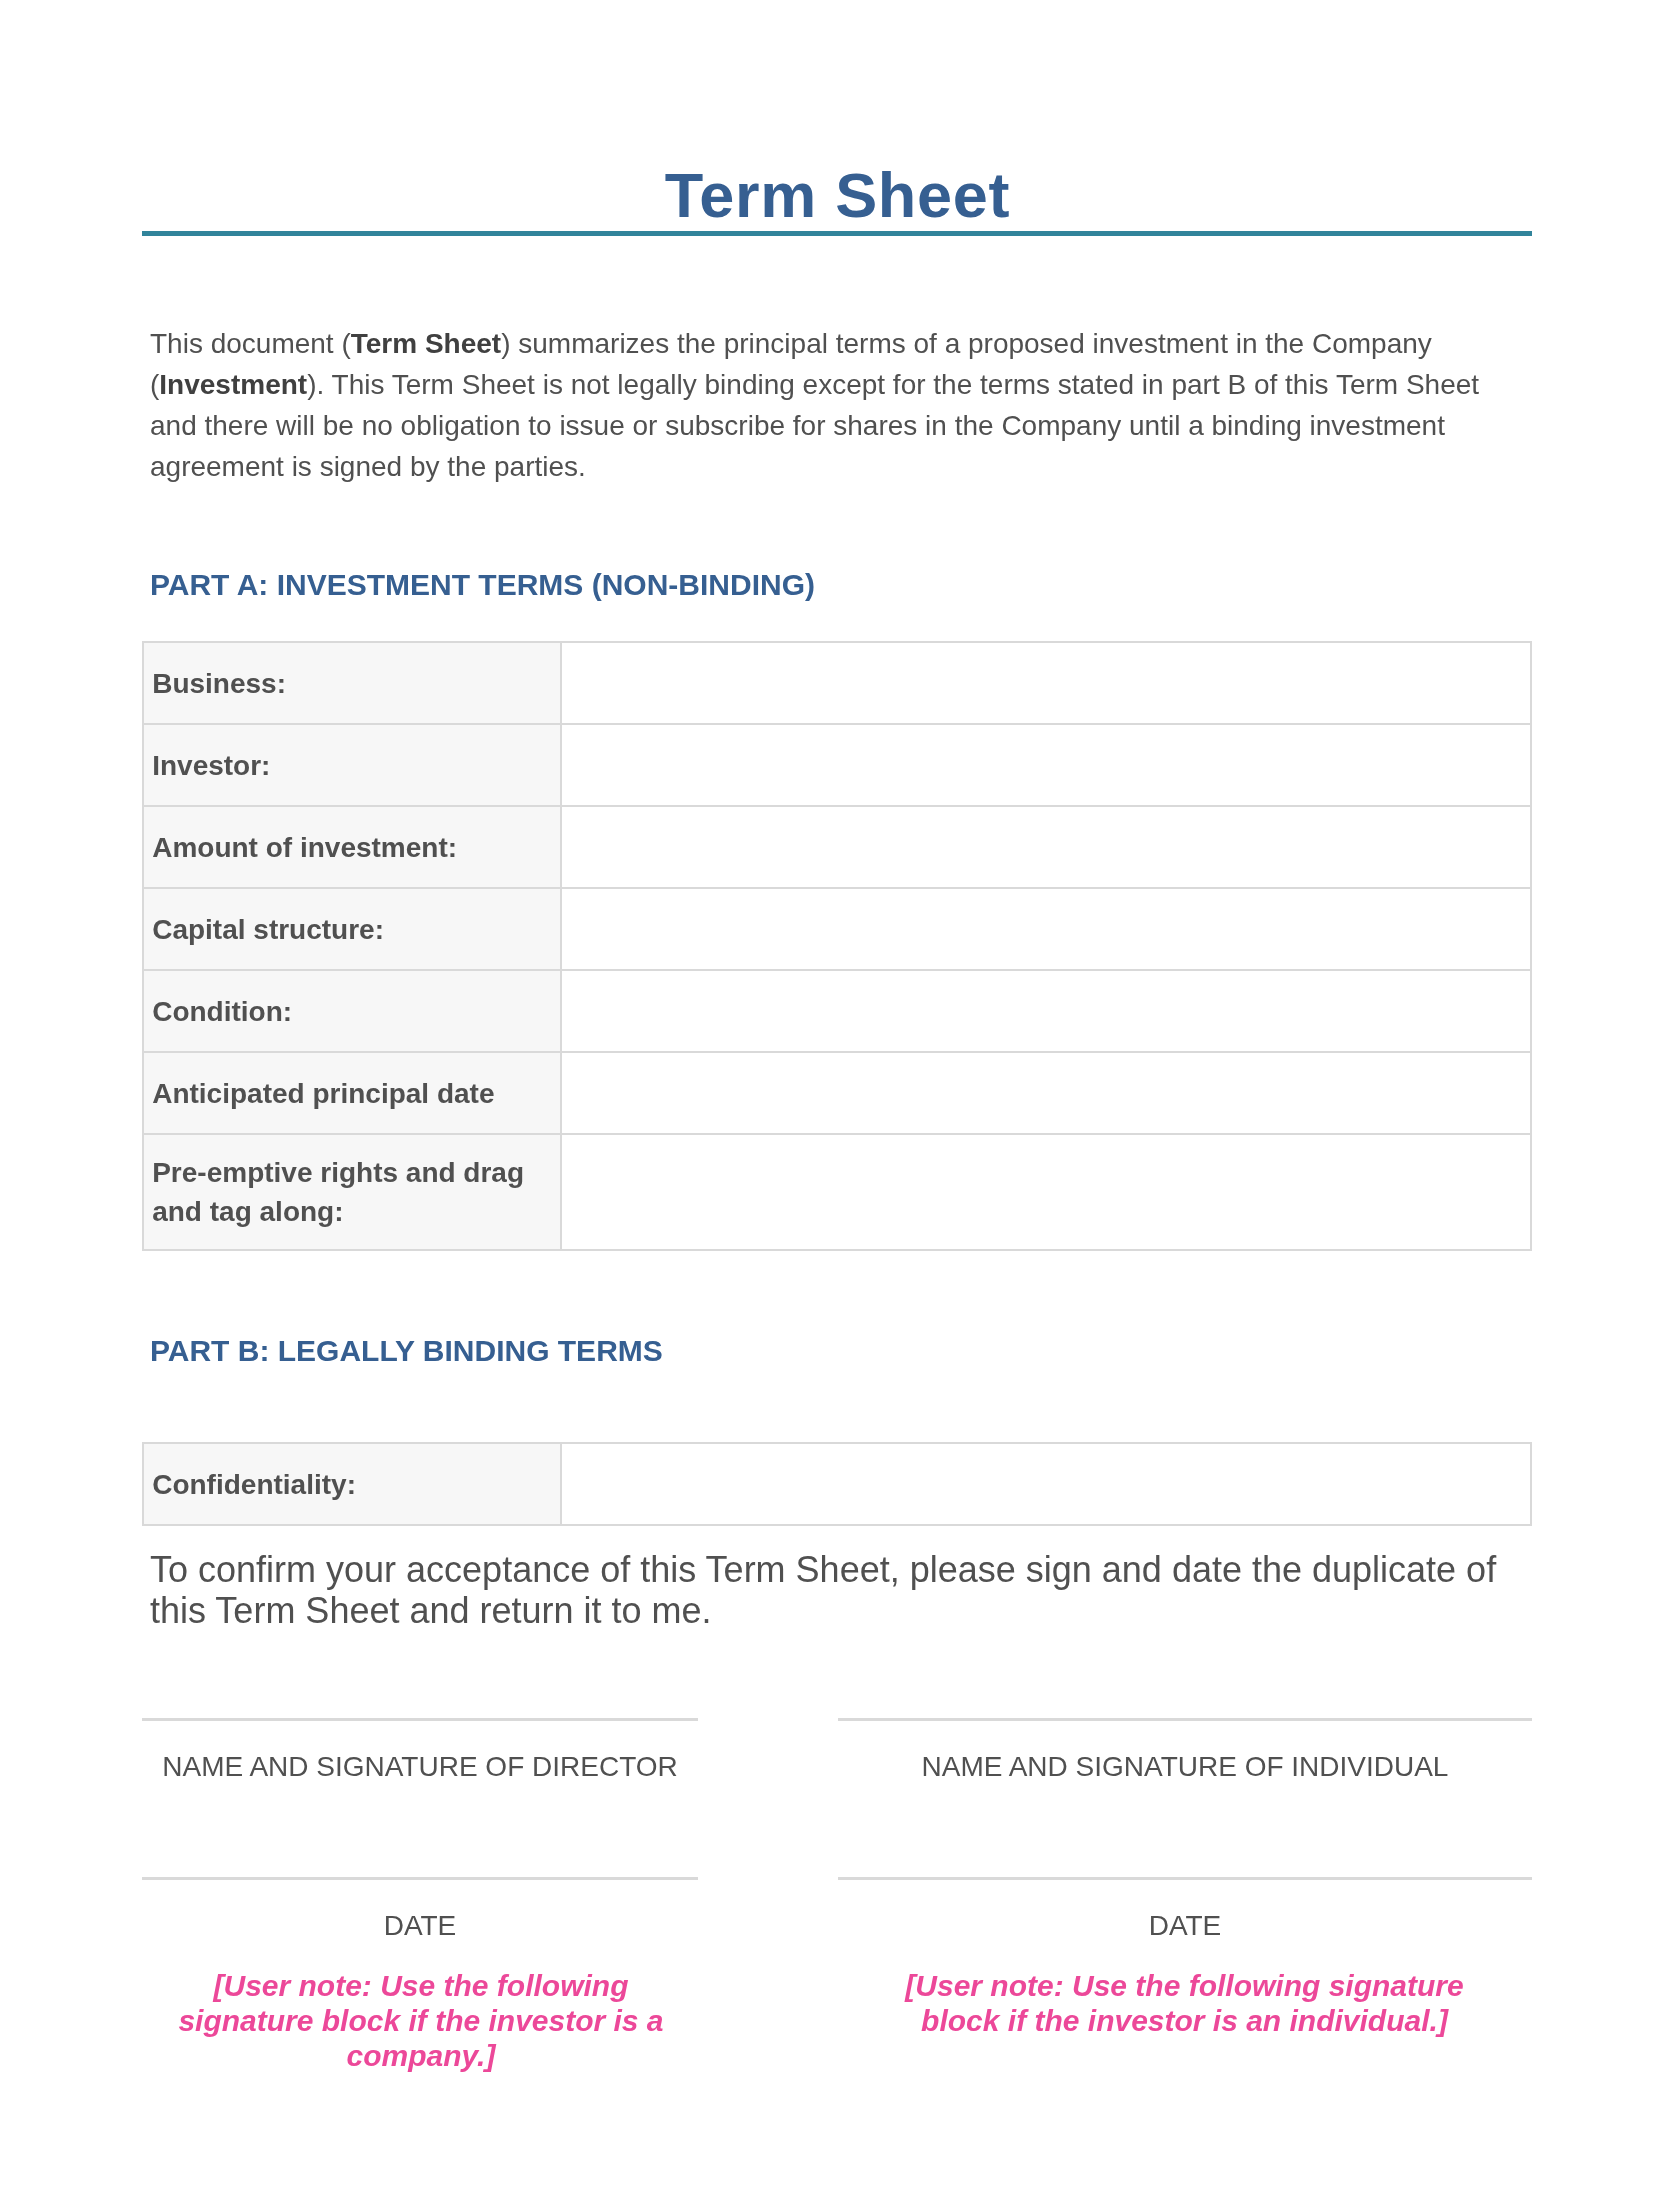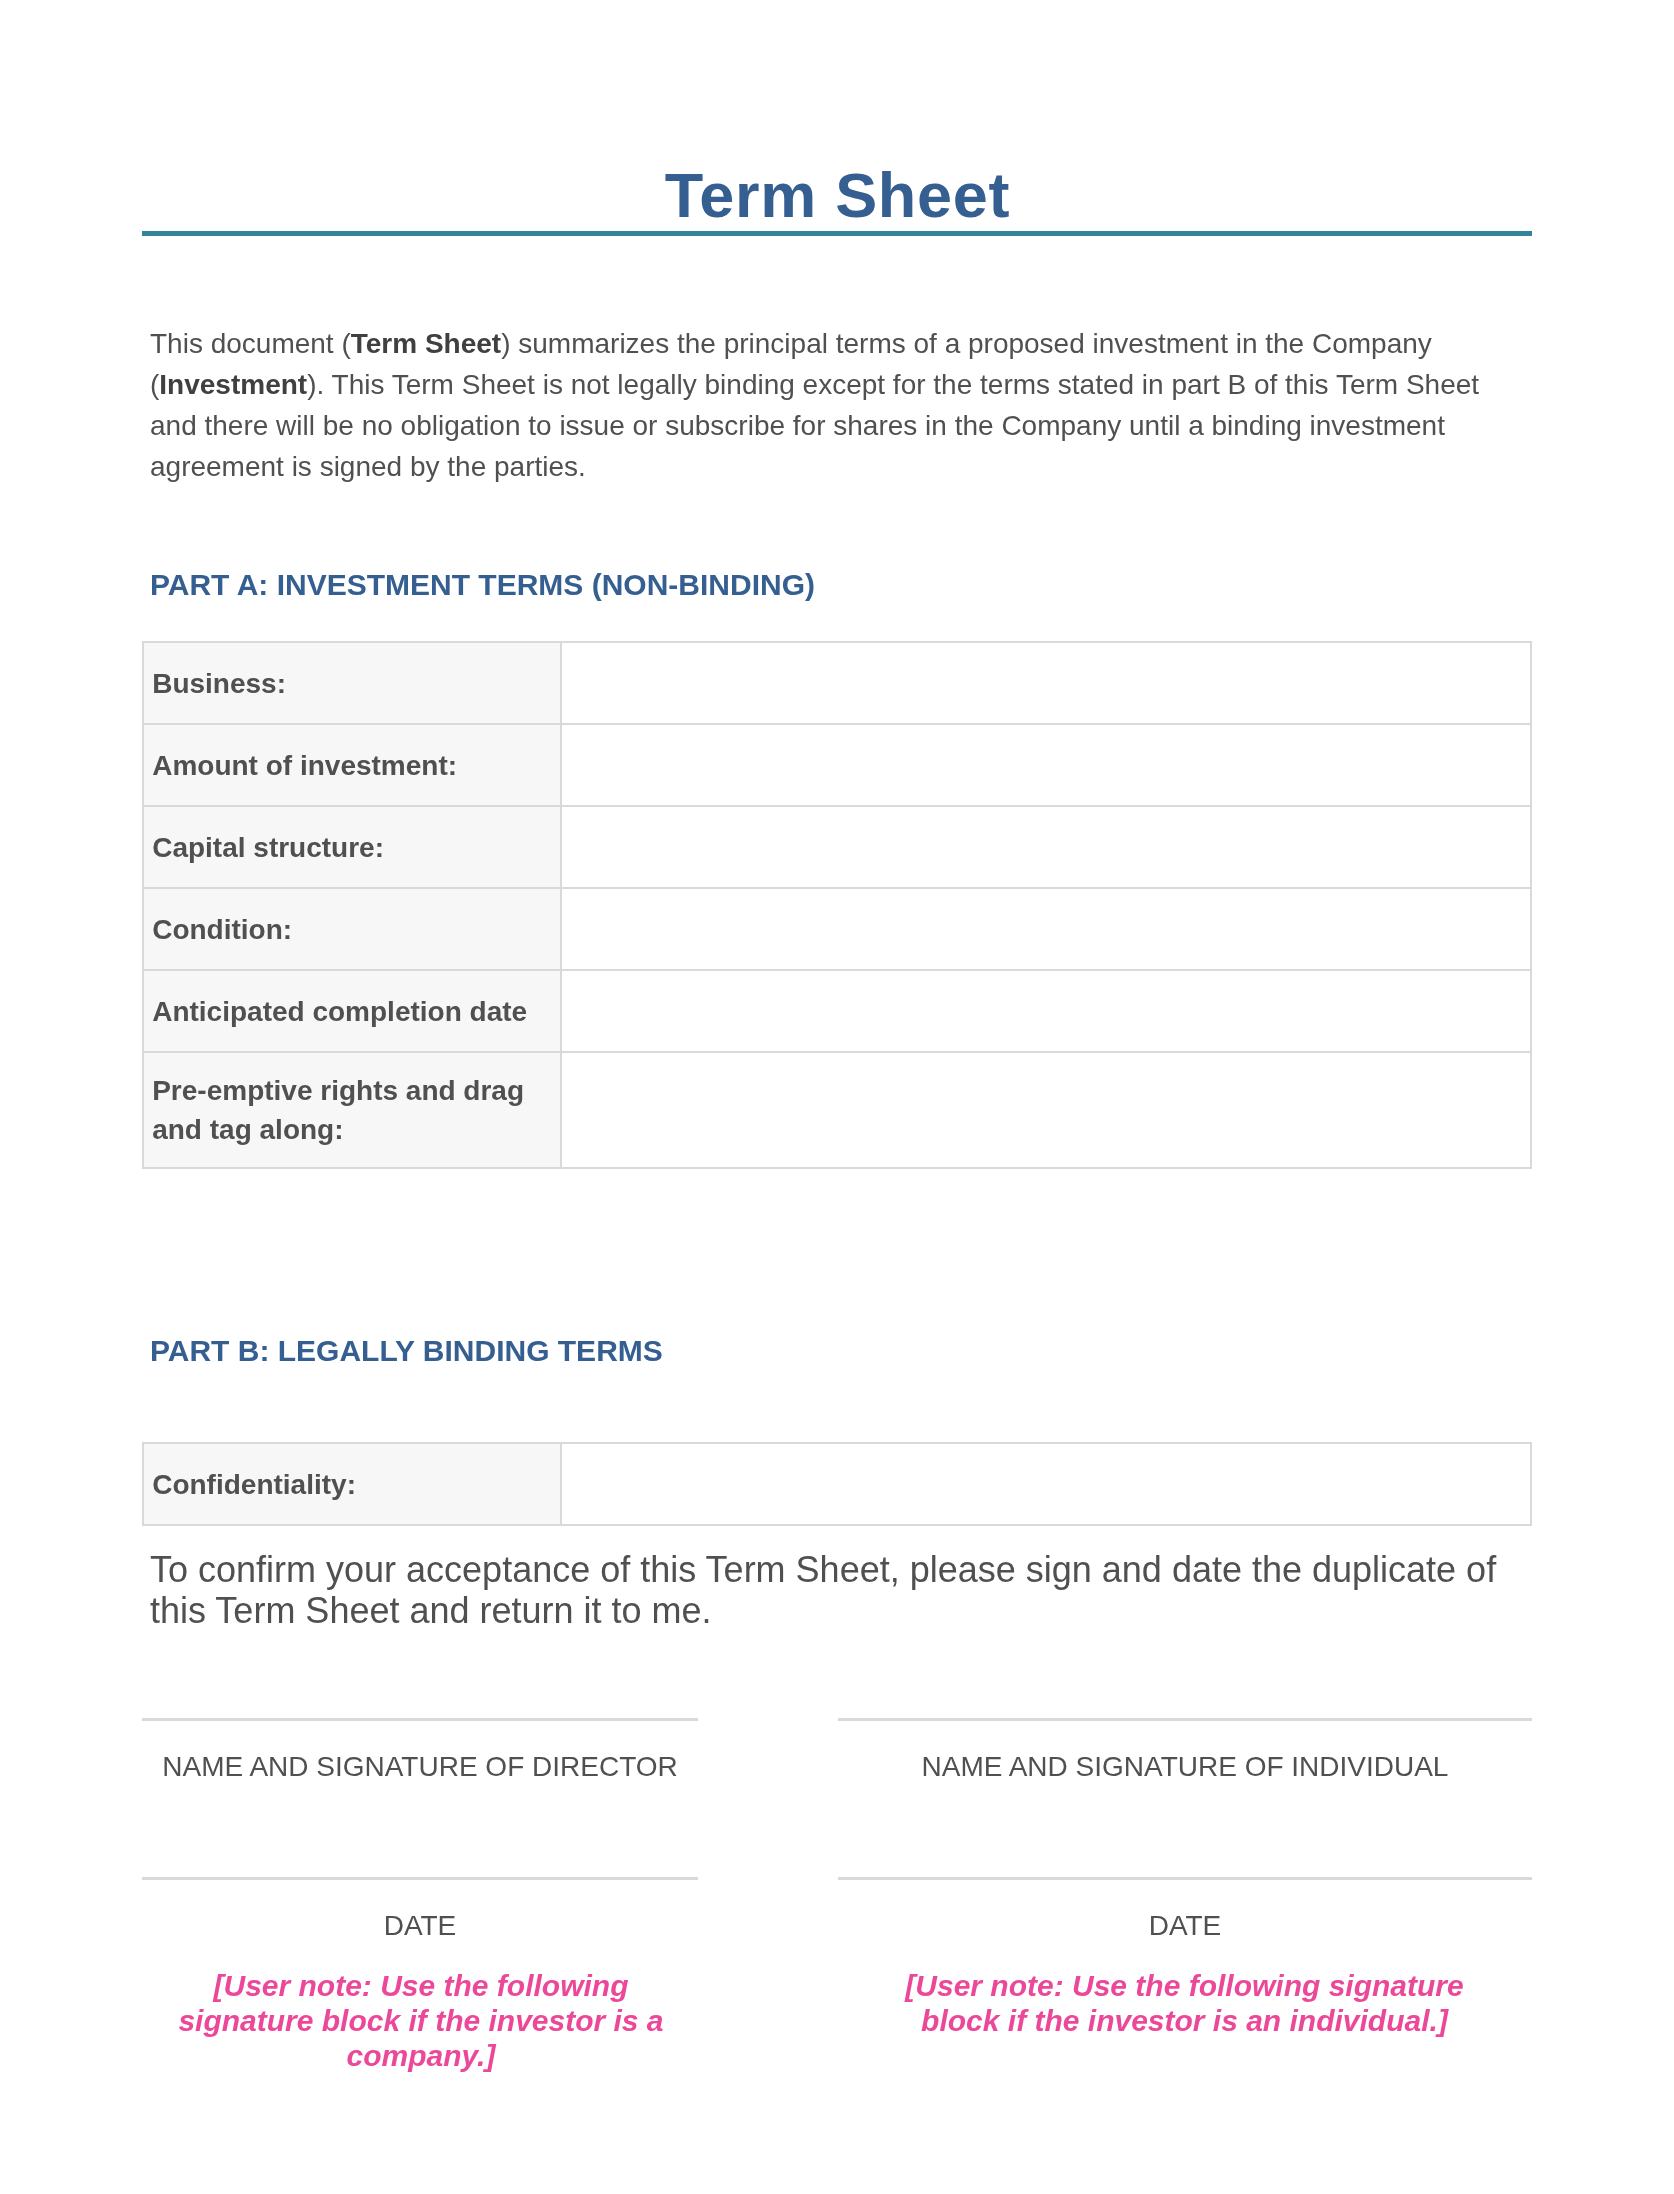--- a/index.html
+++ b/index.html
@@ -29,34 +29,38 @@
 <div class="intro"><span>This document (</span><b>Term Sheet</b><span>) summarizes the principal terms of a proposed investment in the Company (</span><b>Investment</b><span>). This Term Sheet is not legally binding except for the terms stated in part B of this Term Sheet and there will be no obligation to issue or subscribe for shares in the Company until a binding investment agreement is signed by the parties.</span></div>
 
 <div class="section-heading" style="top:564px;">PART A: INVESTMENT TERMS (NON-BINDING)</div>
 
 <table class="terms" style="top:641px;">
   <tbody>
       <tr style="height:82px;">
     <td class="label">Business:</td>
     <td class="value"></td>
   </tr>
+  <tr style="height:82px;">
+    <td class="label">Investor:</td>
+    <td class="value"></td>
+  </tr>
   <tr style="height:82px;margin-top:8px;">
     <td class="label">Amount of investment:</td>
     <td class="value"></td>
   </tr>
   <tr style="height:82px;">
     <td class="label">Capital structure:</td>
     <td class="value"></td>
   </tr>
   <tr style="height:82px;">
     <td class="label">Condition:</td>
     <td class="value"></td>
   </tr>
   <tr style="height:82px;">
-    <td class="label">Anticipated completion date</td>
+    <td class="label">Anticipated principal date</td>
     <td class="value"></td>
   </tr>
   <tr style="height:116px;">
     <td class="label">Pre-emptive rights and drag and tag along:</td>
     <td class="value"></td>
   </tr>
 </tbody>
   </table>
 
 <div class="section-heading" style="top:1330px;">PART B: LEGALLY BINDING TERMS</div>

